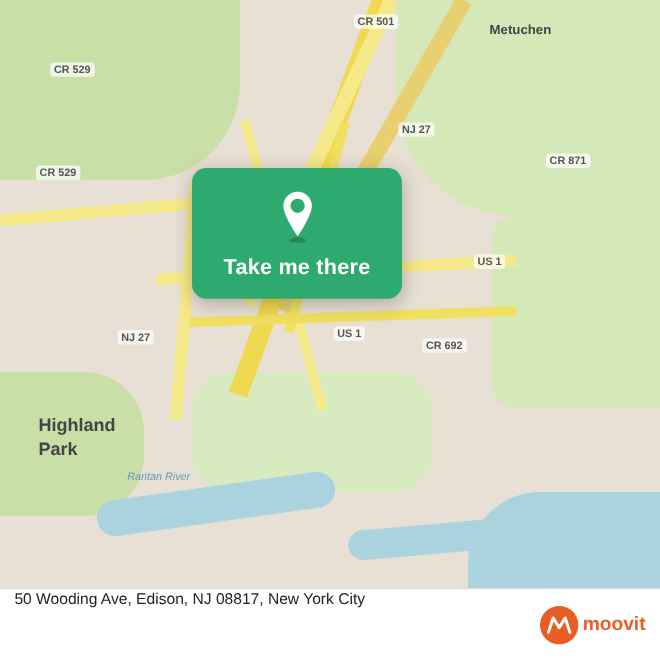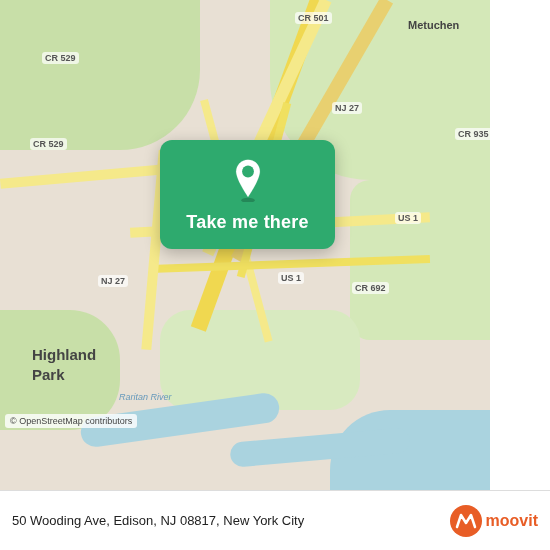--- a/index.html
+++ b/index.html
@@ -5,21 +5,21 @@
     * { margin: 0; padding: 0; box-sizing: border-box; }
     body {
       width: 550px;
       height: 550px;
       overflow: hidden;
       font-family: Arial, sans-serif;
       position: relative;
     }
 
     #map-container {
-      width: 490px;
+      width: 550px;
       height: 490px;
       position: relative;
       overflow: hidden;
       background-color: #e8e0d8;
     }
 
     
     #map-bg {
       position: absolute;
       inset: 0;
@@ -256,21 +256,20 @@
     
     #bottom-bar {
       position: absolute;
       bottom: 0;
       left: 0;
       width: 550px;
       height: 60px;
       background: white;
       border-top: 1px solid #ddd;
       display: flex;
-      align-items: center;
       justify-content: space-between;
       padding: 0 12px;
     }
 
     #address-text {
       font-size: 13px;
       color: #222;
       font-weight: 500;
     }
 
@@ -315,41 +314,40 @@
     <div class="road-h2"></div>
     <div class="road-h3"></div>
     <div class="road-v1"></div>
     <div class="road-v2"></div>
   </div>
 
   <div class="road-label" style="top:12px;left:295px;">CR 501</div>
   <div class="road-label" style="top:52px;left:42px;">CR 529</div>
   <div class="road-label" style="top:138px;left:30px;">CR 529</div>
   <div class="road-label" style="top:102px;left:332px;">NJ 27</div>
-  <div class="road-label" style="top:128px;left:455px;">CR 935</div>
+  <div class="road-label" style="top:128px;left:455px;">CR 871</div>
   <div class="road-label" style="top:212px;left:395px;">US 1</div>
   <div class="road-label" style="top:272px;left:278px;">US 1</div>
   <div class="road-label" style="top:275px;left:98px;">NJ 27</div>
   <div class="road-label" style="top:282px;left:352px;">CR 692</div>
 
   <div class="place-label" style="top:19px;left:408px;font-size:11px;">Metuchen</div>
   <div class="place-label" style="top:345px;left:32px;font-size:15px;line-height:1.3;">Highland<br>Park</div>
-  <div class="place-label" style="top:392px;left:119px;font-size:9px;color:#6699bb;font-style:italic;font-weight:normal;">Raritan River</div>
+  <div class="place-label" style="top:392px;left:106px;font-size:9px;color:#6699bb;font-style:italic;font-weight:normal;">Raritan River</div>
 
   <div id="take-me-there-btn">
 
     <svg id="pin-icon" viewBox="0 0 44 52" fill="none" xmlns="http://www.w3.org/2000/svg">
       <ellipse cx="22" cy="50" rx="8" ry="3" fill="rgba(0,0,0,0.2)"></ellipse>
       <path d="M22 2C14.268 2 8 8.268 8 16C8 26 22 46 22 46C22 46 36 26 36 16C36 8.268 29.732 2 22 2Z" fill="white" stroke="rgba(255,255,255,0.3)" stroke-width="0.5"></path>
       <circle cx="22" cy="16" r="7" fill="#2eaa6e"></circle>
     </svg>
     <span id="btn-label">Take me there</span>
   </div>
 
-  <div id="attribution">© OpenStreetMap contributors</div>
 </div>
 
 <div id="bottom-bar">
   <span id="address-text">50 Wooding Ave, Edison, NJ 08817, New York City</span>
   <div id="moovit-logo">
 
     <svg id="moovit-m" viewBox="0 0 32 32" xmlns="http://www.w3.org/2000/svg">
       <circle cx="16" cy="16" r="16" fill="#e85d26"></circle>
       <path d="M7 22 L11 10 L16 18 L21 10 L25 22" stroke="white" stroke-width="2.5" fill="none" stroke-linejoin="round" stroke-linecap="round"></path>
     </svg>

